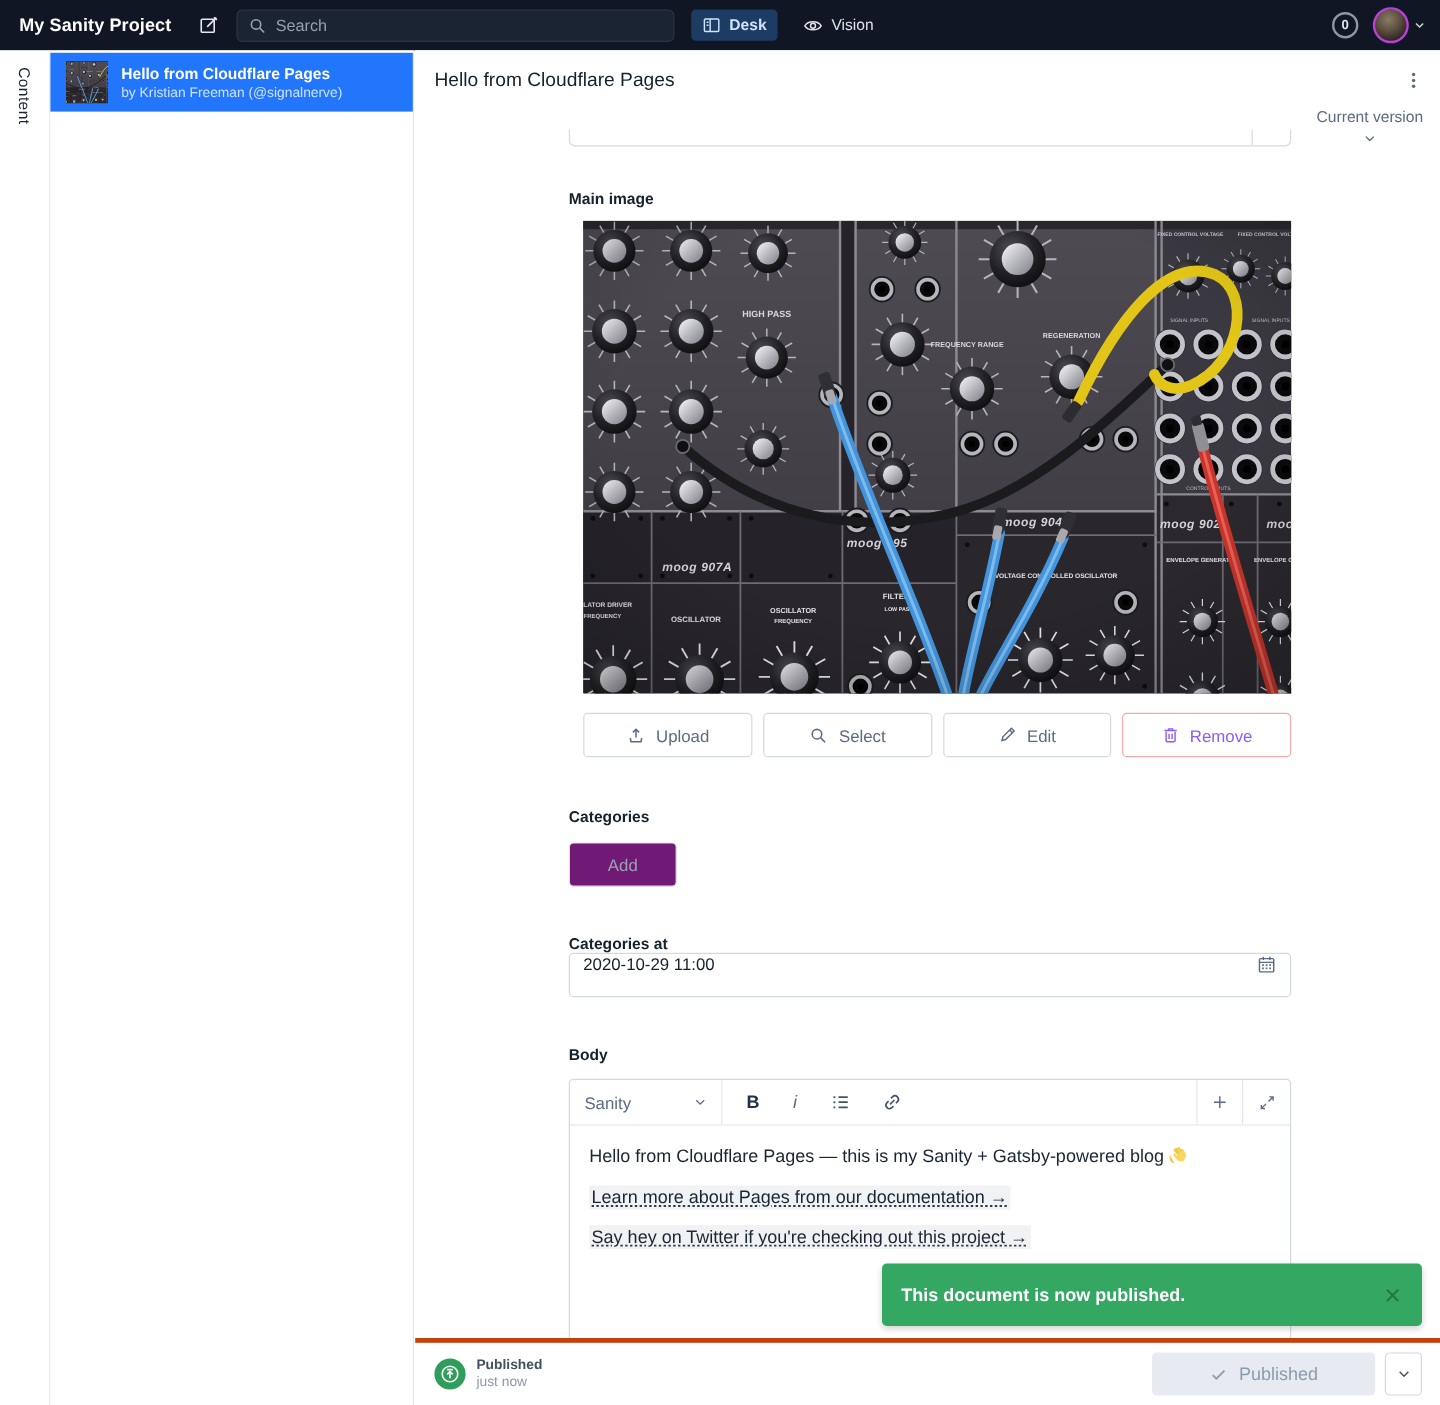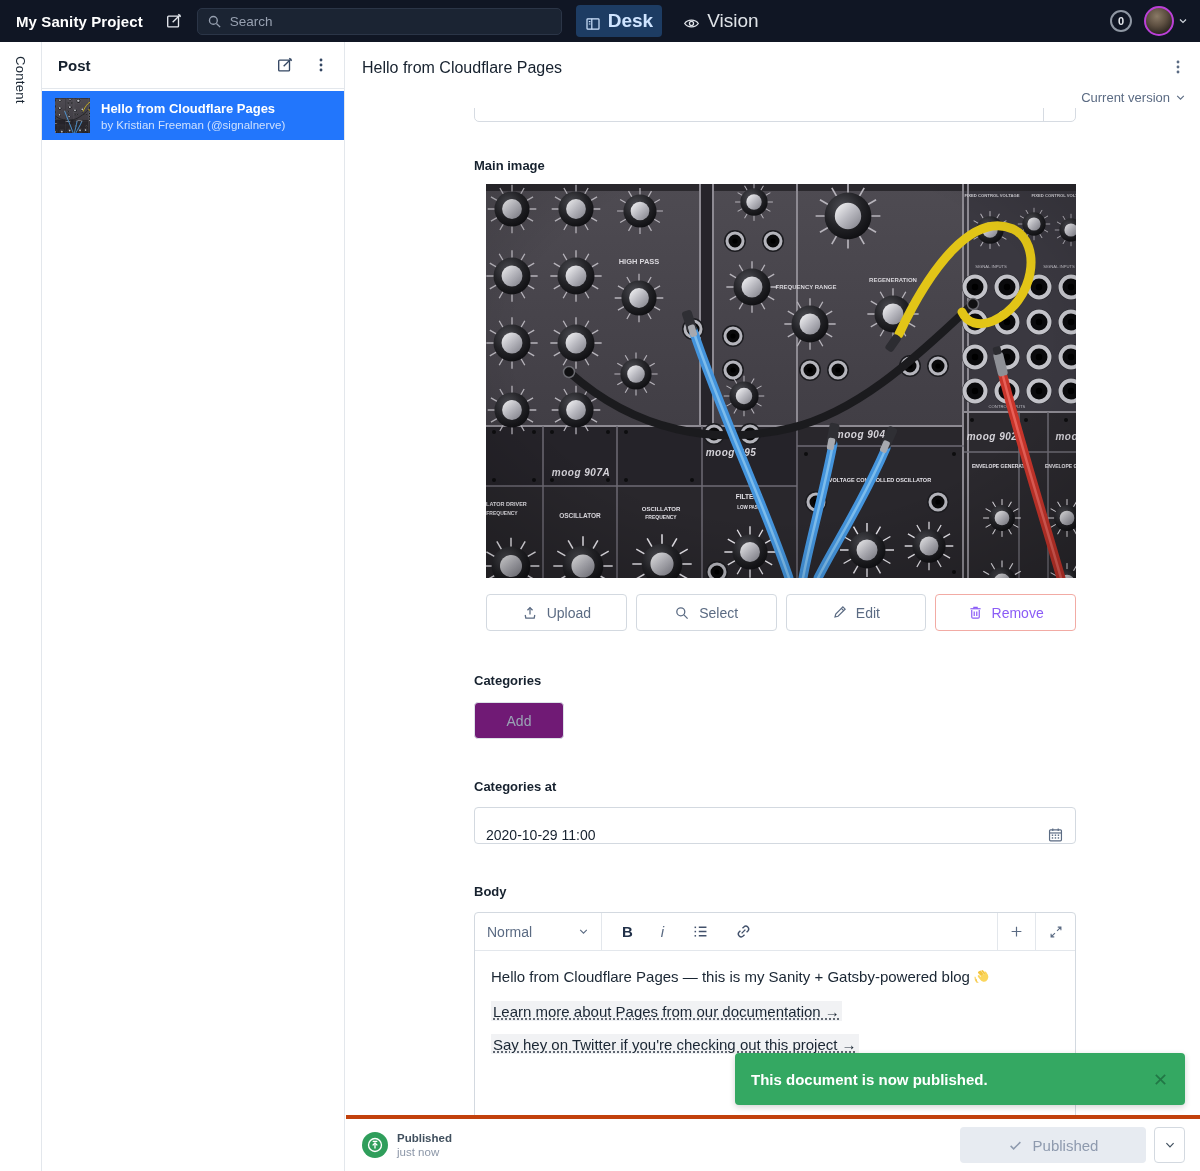--- a/index.html
+++ b/index.html
@@ -9,21 +9,21 @@
 
   
   .navbar { position:absolute; top:0; left:0; right:0; height:42px; background:#101624;
             display:flex; align-items:center; padding:0 12px 0 16px; }
   .nav-title { color:#fff; font-size:15px; font-weight:700; letter-spacing:.1px; }
   .nav-iconbtn { color:#e5e8ee; margin-left:22px; display:flex; align-items:center; cursor:pointer; }
   .nav-search { margin-left:14px; width:365px; height:27px; background:#1b2433; border:1px solid #2b3547;
                 border-radius:5px; display:flex; align-items:center; padding:0 9px; color:#8a94a6; }
   .nav-search svg { flex:none; }
   .nav-search .ph { margin-left:8px; font-size:13.5px; color:#97a0b0; }
-  .nav-tab { display:flex; align-items:flex-end; gap:7px; font-size:19px; border-radius:4px;
+  .nav-tab { display:flex; align-items:flex-start; gap:7px; font-size:13px; border-radius:4px;
              padding:5px 9px; cursor:pointer; }
   .nav-tab.active { background:#1d3c63; color:#cfe4ff; margin-left:14px; font-weight:600; }
   .nav-tab.plain { color:#dfe3e8; margin-left:12px; font-weight:500; }
   .nav-right { margin-left:auto; display:flex; align-items:center; }
   .badge0 { width:22px; height:22px; border-radius:50%; border:2px solid #8f97a3; color:#e3e6ea;
             font-size:11px; font-weight:700; display:flex; align-items:center; justify-content:center; }
   .avatar { width:30px; height:30px; border-radius:50%; margin-left:12px; border:2px solid #bb40d8;
             background:radial-gradient(circle at 42% 32%, #8a7a66 0%, #5d4f41 42%, #2a241f 78%, #17130f 100%); }
   .nav-chevron { color:#cfd4dc; margin-left:4px; display:flex; }
 
@@ -41,21 +41,21 @@
   .doc-item-meta { margin-left:11px; overflow:hidden; }
   .doc-item-title { color:#fff; font-size:13px; font-weight:700; white-space:nowrap; }
   .doc-item-sub { color:rgba(255,255,255,.78); font-size:11.5px; margin-top:3px; white-space:nowrap; }
 
   
   .main { position:absolute; top:42px; left:346px; right:0; bottom:0; background:#fff; }
   .doc-header { position:absolute; top:0; left:0; right:0; height:66px; background:#fff; z-index:3; }
   .doc-title { position:absolute; left:16px; top:17px; font-size:16px; font-weight:400; color:#16212e; }
   .doc-kebab { position:absolute; right:13px; top:16px; color:#5b6b83; cursor:pointer; }
   .version-row { position:absolute; right:14px; top:48px; display:flex; align-items:center; gap:5px;
-                 color:#5b6b83; font-size:13px; cursor:pointer; }
+                 color:#5b6b83; font-size:13px; cursor:pointer;flex-direction:column; }
 
   .scrollarea { position:absolute; top:66px; left:0; right:0; bottom:56px; overflow:hidden; }
   .form-col { margin-left:128px; width:602px; }
 
   .partial-field { position:relative; margin-top:-22px; height:36px; border:1px solid #d6dbe2; border-radius:5px; }
   .partial-field .seg { position:absolute; top:0; bottom:0; right:31px; width:1px; background:#d6dbe2; }
 
   .field-label { font-size:13px; font-weight:700; color:#16212e; }
   .lbl-mainimage { margin-top:36px; }
   .photo-wrap { margin:11px 0 0 12px; width:590px; height:394px; }
@@ -64,22 +64,22 @@
   .imgbtn { height:37px; border:1px solid #d3d9e0; border-radius:4px; background:#fff; color:#5b6b83;
             font-size:14px; font-weight:500; display:flex; align-items:center; justify-content:center; gap:9px;
             font-family:"Liberation Sans",sans-serif; cursor:pointer; }
   .imgbtn.danger { color:#8b5cf6; border-color:#f2aba4; }
 
   .lbl-categories { margin-top:42px; }
   .add-btn { margin-top:14px; width:90px; height:37px; border:1px solid #dde2e8; border-radius:4px; background:#701a75;
              color:#9aa4b5; font-size:14px; font-weight:500; font-family:"Liberation Sans",sans-serif; cursor:pointer; }
 
   .lbl-published { margin-top:40px; }
-  .datetime-field { margin-top:13px; height:37px; border:1px solid #d3d9e0; border-radius:4px;
-                    display:flex; align-items:flex-end; padding:0 11px; }
+  .datetime-field { height:37px; border:1px solid #d3d9e0; border-radius:4px;
+                    display:flex; align-items:flex-start; padding:0 11px; }
   .datetime-value { font-size:14px; color:#16212e; }
   .datetime-field .cal { margin-left:auto; color:#5b6b83; display:flex; cursor:pointer; }
 
   .lbl-body { margin-top:40px; }
   .editor { margin-top:13px; border:1px solid #d3d9e0; border-radius:4px 4px 0 0; height:226px; overflow:hidden; }
   .ed-toolbar { height:38px; border-bottom:1px solid #e3e7ec; display:flex; align-items:stretch; }
   .ed-style { width:127px; border-right:1px solid #e3e7ec; display:flex; align-items:center; padding:0 12px;
               color:#5b6b83; font-size:14px; cursor:pointer; }
   .ed-style svg { margin-left:auto; }
   .ed-marks { display:flex; align-items:center; gap:26px; padding:0 20px; flex:1; }
@@ -392,35 +392,20 @@
         </svg>
       </div>
     </div>
   </div>
 
   <div class="rail">
     <div class="rail-label">Content</div>
   </div>
 
   <div class="listpane">
-    <div class="listpane-header">
-      <div class="listpane-title">Post</div>
-      <div class="listpane-icons">
-        <svg width="18" height="18" viewBox="0 0 20 20" fill="none" stroke="currentColor" stroke-width="1.5">
-          <rect x="3" y="4.5" width="12" height="12" rx="1"></rect>
-            <path d="M8.5 11.5 L17 3"></path>
-            <path d="M14.8 2.6 l2.6 2.6"></path>
-        </svg>
-        <svg width="18" height="18" viewBox="0 0 20 20" fill="currentColor">
-          <circle cx="10" cy="4.5" r="1.6"></circle>
-            <circle cx="10" cy="10" r="1.6"></circle>
-            <circle cx="10" cy="15.5" r="1.6"></circle>
-        </svg>
-      </div>
-    </div>
     <div class="doc-item">
       <div class="doc-thumb">
         <svg width="35" height="35" viewBox="0 0 590 394" preserveAspectRatio="xMidYMid slice">
             <use href="#scene"></use>
           </svg>
       </div>
       <div class="doc-item-meta">
         <div class="doc-item-title">Hello from Cloudflare Pages</div>
         <div class="doc-item-sub">by Kristian Freeman (@signalnerve)</div>
       </div>
@@ -513,21 +498,21 @@
                   <rect x="12.6" y="13.2" width="1.7" height="1.7"></rect>
               </g>
             </svg>
           </span>
         </div>
 
         <div class="field-label lbl-body">Body</div>
         <div class="editor">
           <div class="ed-toolbar">
             <div class="ed-style">
-              <span>Normal</span>
+              <span>Sanity</span>
               <svg width="11" height="11" viewBox="0 0 20 20" fill="none" stroke="currentColor" stroke-width="2">
                 <path d="M4 7 l6 6 6-6"></path>
               </svg>
             </div>
             <div class="ed-marks">
               <span class="ed-b">B</span>
               <span class="ed-i">i</span>
               <span class="ed-ic">
                 <svg width="17" height="17" viewBox="0 0 20 20" stroke="currentColor" stroke-width="1.7">
                   <path d="M8 5 h9 M8 10 h9 M8 15 h9"></path>

